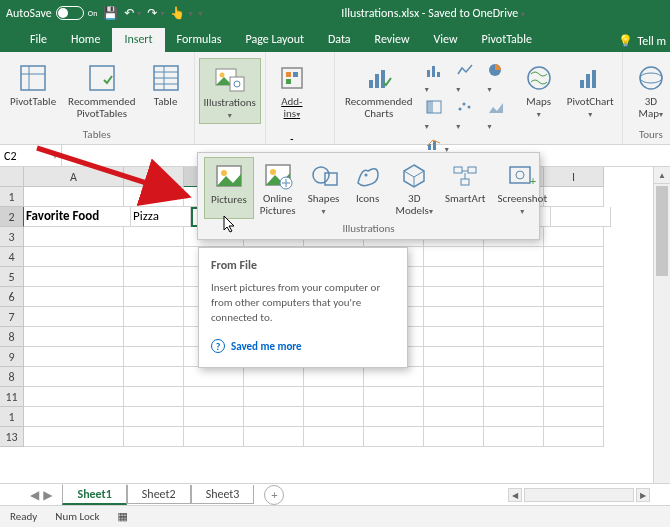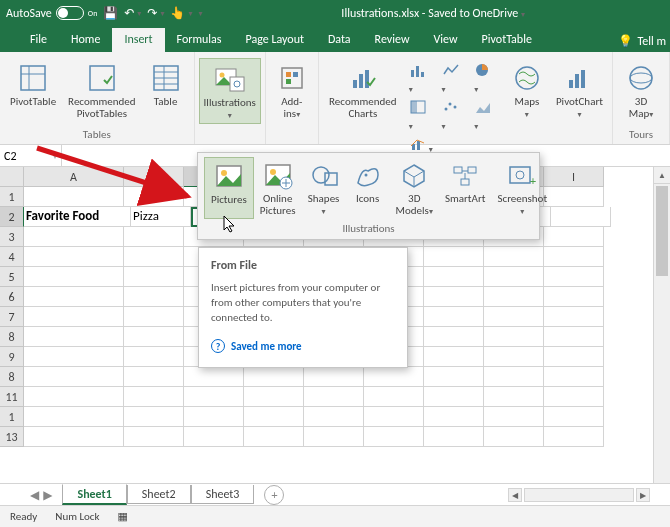--- a/index.html
+++ b/index.html
@@ -181,21 +181,21 @@
               <rect x="16" y="14" width="14" height="14" fill="#fff" stroke="#888"></rect>
               <circle cx="23" cy="21" r="3" fill="none" stroke="#5b8ab3"></circle>
             </svg>
           </div>
         <div class="label"><span>Illustrations</span><br><span class="dropdown-caret">▾</span></div>
       </div>
     </div>
     <div class="ribbon-group-label">&nbsp;</div>
   </div>
 
-  <div class="ribbon-group" style="padding:2px 4px 0 4px;">
+  <div class="ribbon-group" style="padding:2px 20px 0 4px;text-decoration:underline;">
     <div class="ribbon-group-content">
       <div class="ribbon-btn">
         <div class="icon-box">
             <svg width="32" height="32">
               <rect x="6" y="6" width="20" height="20" fill="none" stroke="#888" stroke-width="1.5"></rect>
               <rect x="10" y="10" width="5" height="5" fill="#e38c3a"></rect>
               <rect x="17" y="10" width="5" height="5" fill="#5b8ab3"></rect>
               <rect x="10" y="17" width="5" height="5" fill="#4a9e4a"></rect>
             </svg>
           </div>

